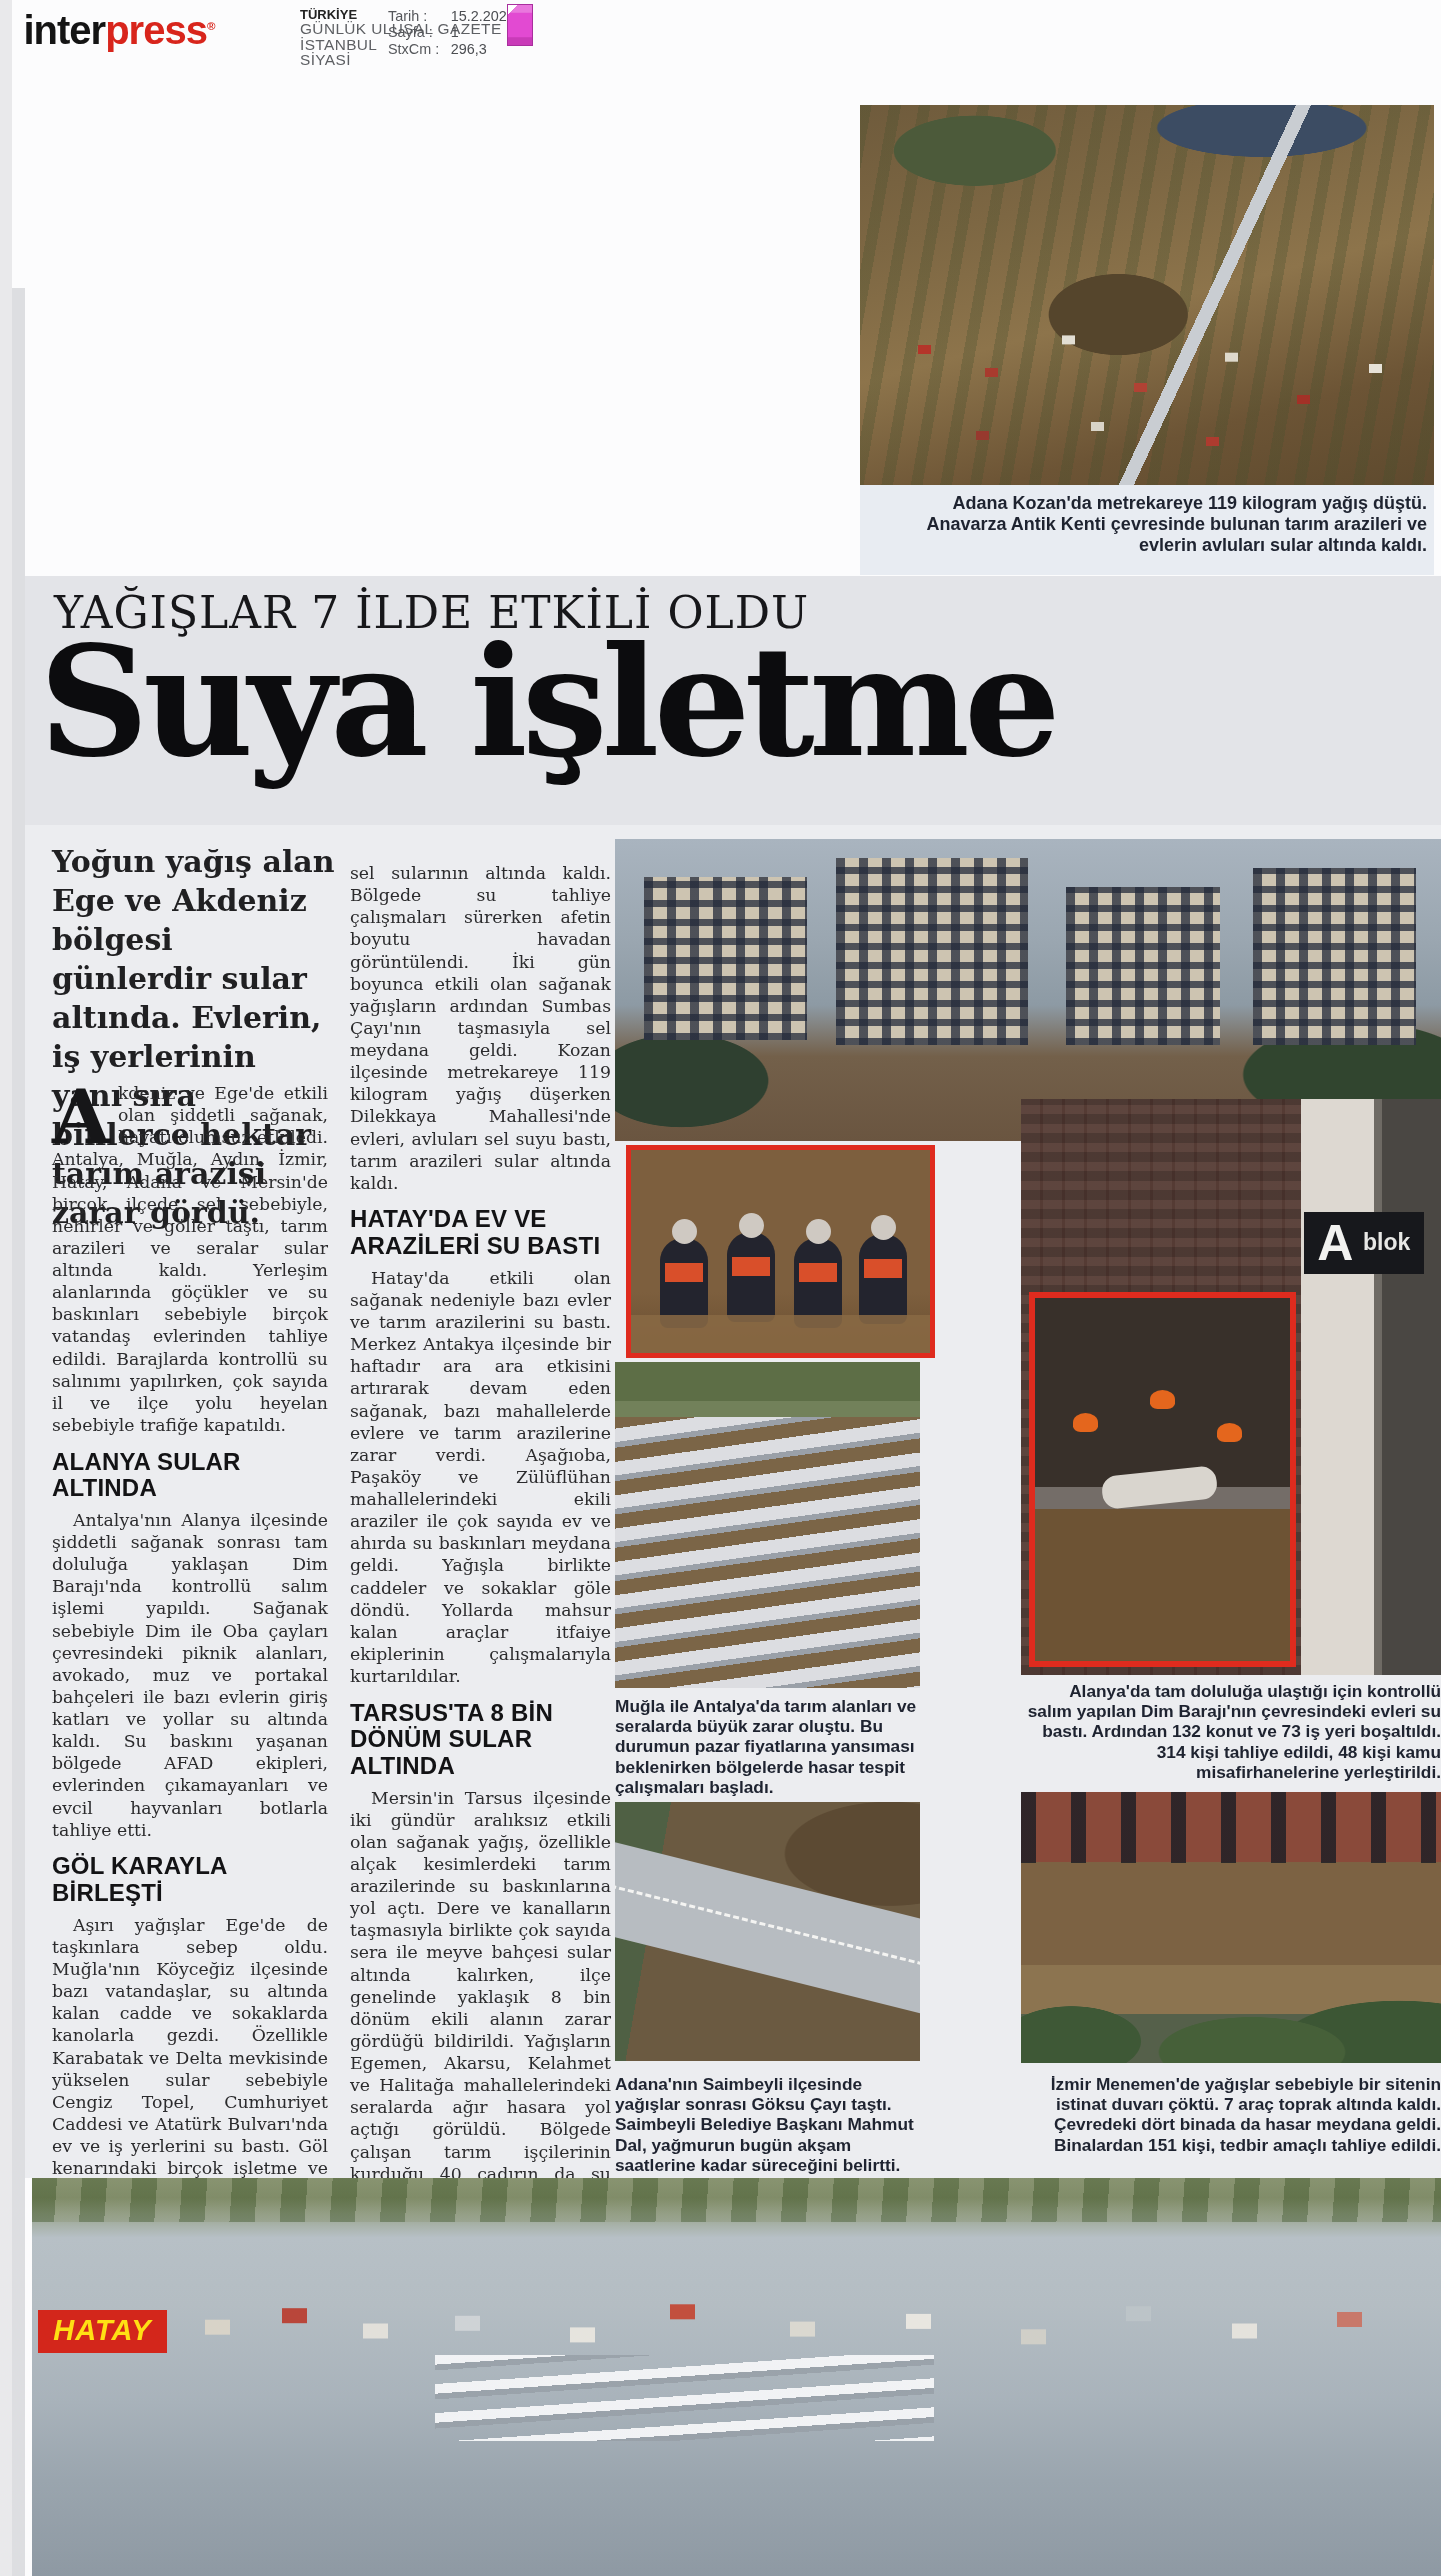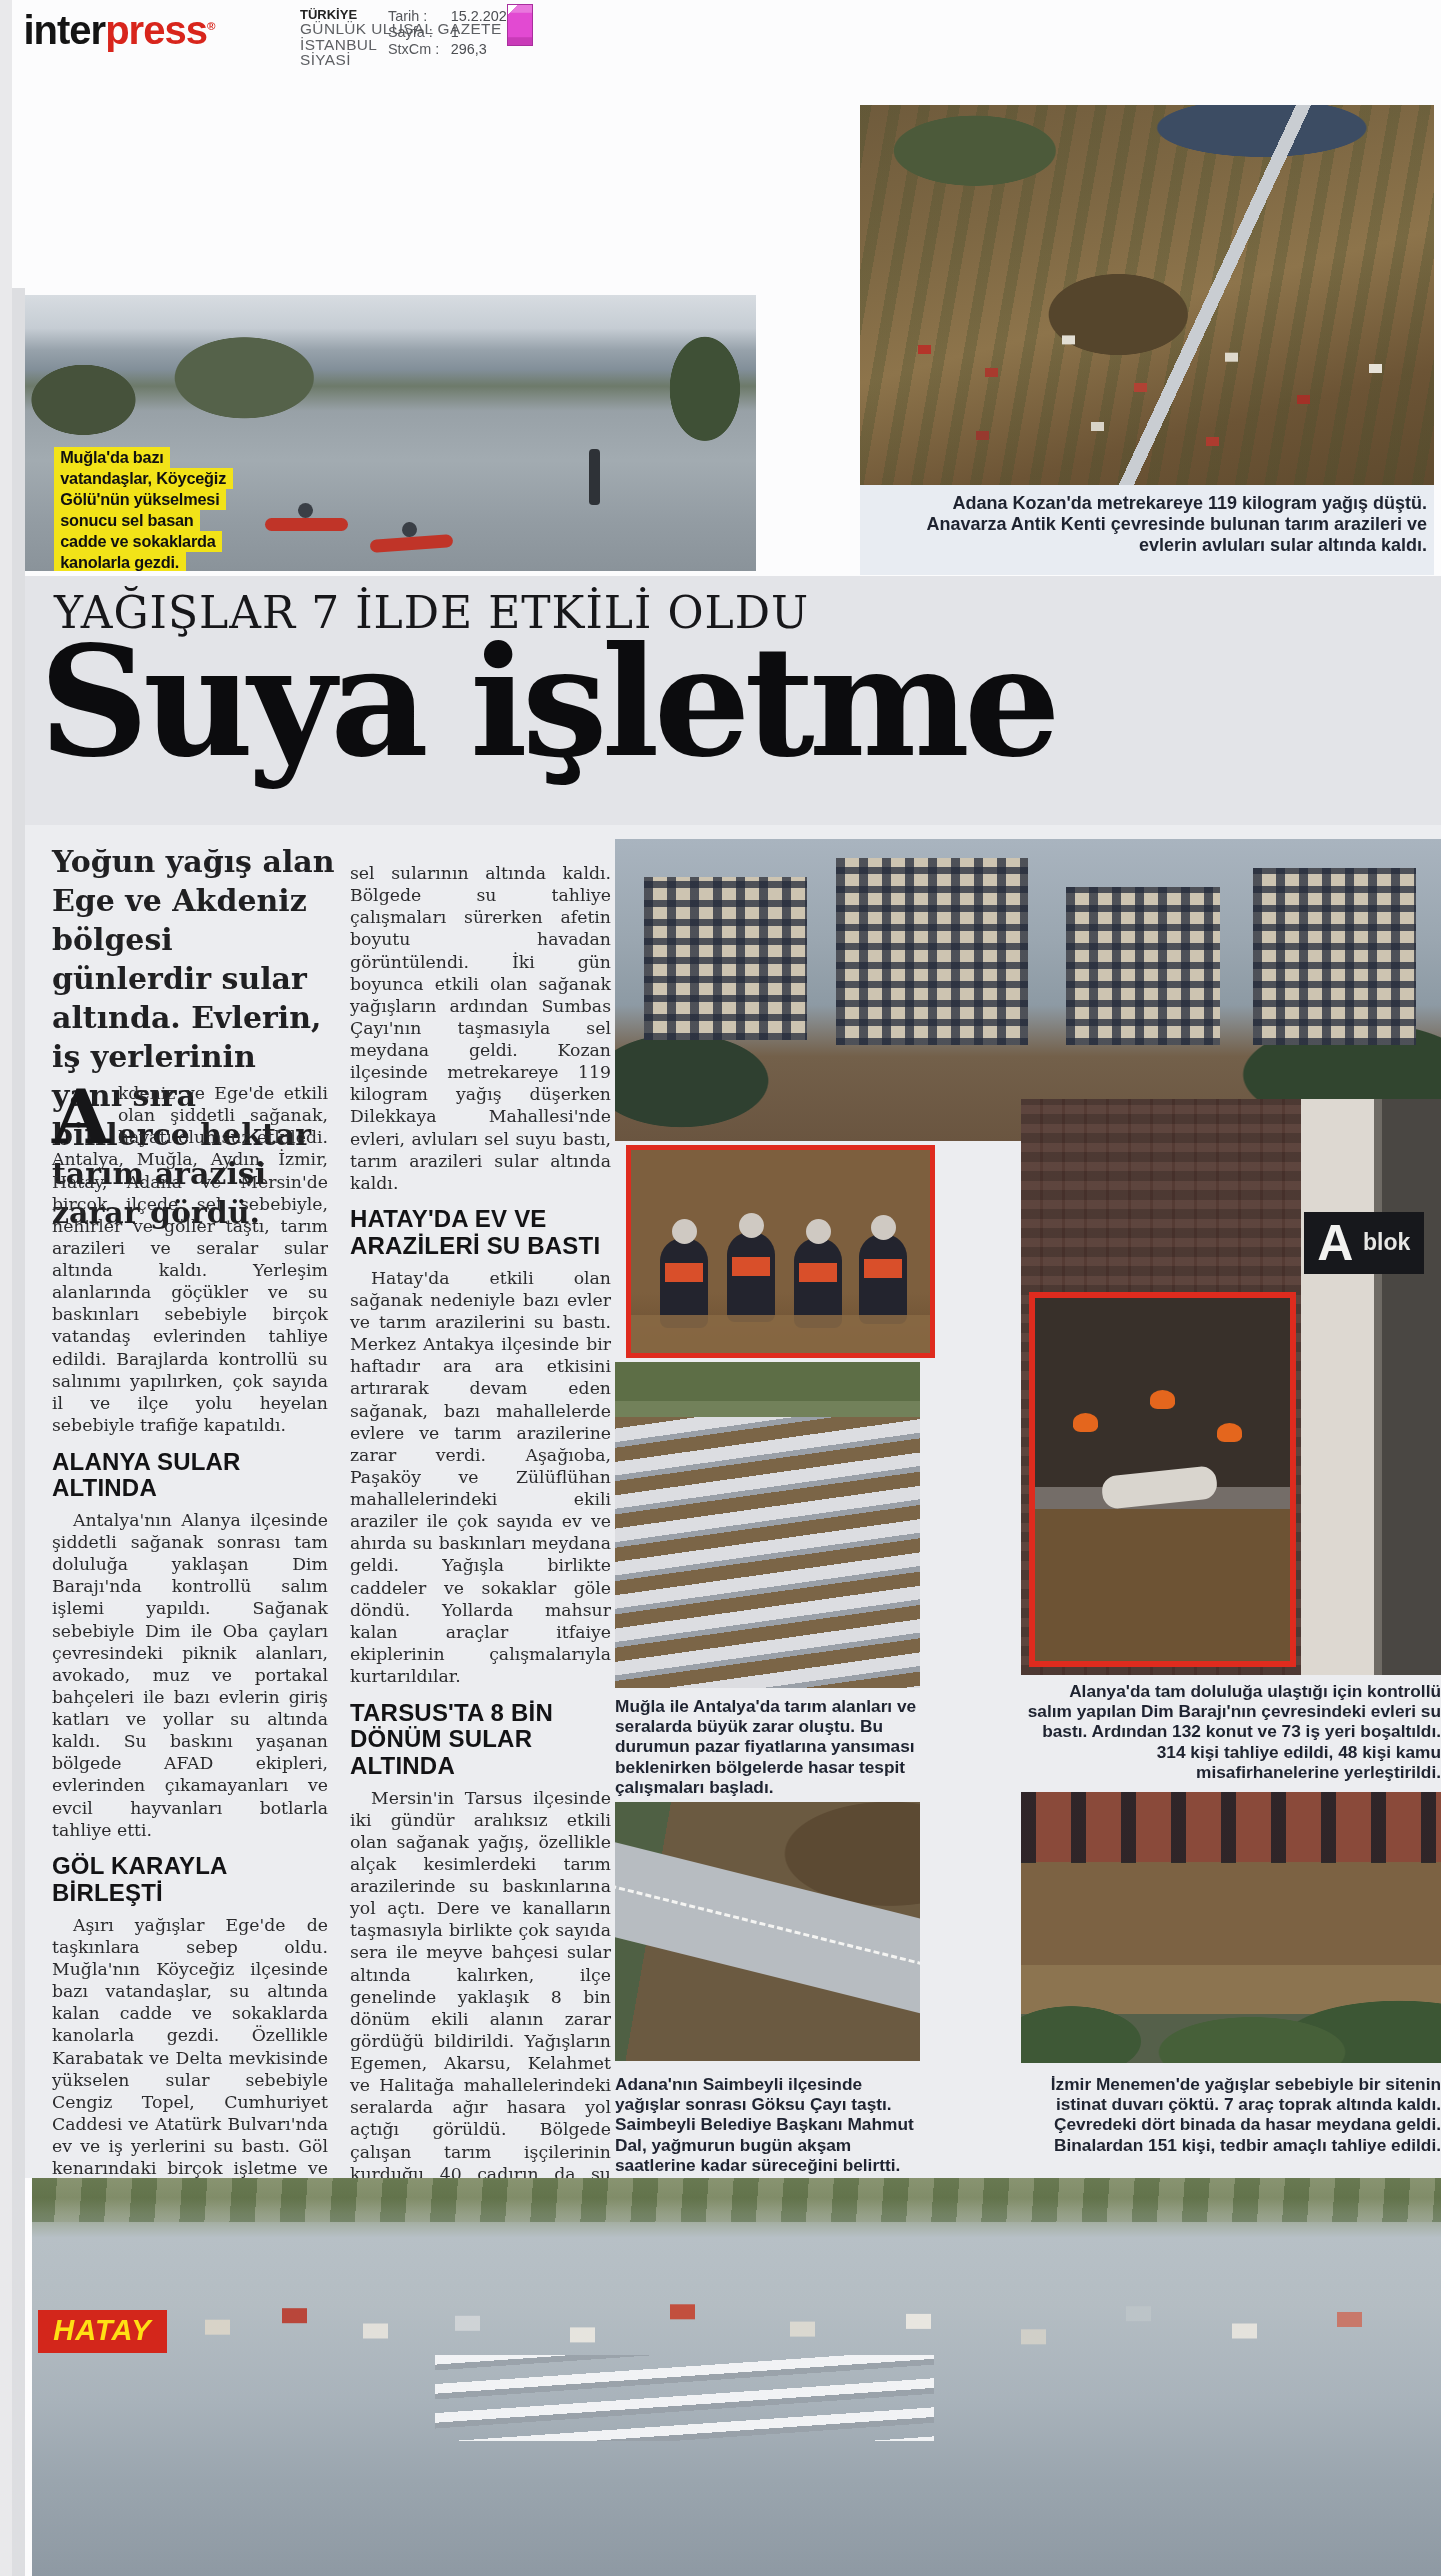--- a/index.html
+++ b/index.html
@@ -157,33 +157,20 @@
     </div>
     <div class="row">
       <span class="lab">StxCm :</span>
       <span class="val">296,3</span>
     </div>
   </div>
   <div class="abs clip-icon"></div>
 
   <div class="abs leftstrip"></div>
 
-  <div class="photo" id="ph-left">
-    <div class="bollard" style="left:564px;top:154px;"></div>
-    <div class="kayak" style="left:240px;top:223px;"></div>
-    <div class="kayak" style="left:345px;top:242px;transform:rotate(-4deg);"></div>
-    <div class="yellow-cap">
-      <span>Muğla'da bazı</span>
-      <span>vatandaşlar, Köyceğiz</span>
-      <span>Gölü'nün yükselmesi</span>
-      <span>sonucu sel basan</span>
-      <span>cadde ve sokaklarda</span>
-      <span>kanolarla gezdi.</span>
-    </div>
-  </div>
 
   <div class="photo" id="ph-topright">
     <div class="roofs"></div>
   </div>
   <div class="abs cap-band"></div>
   <div class="caption cap-right" id="cap-topright">Adana Kozan'da metrekareye 119 kilogram yağış düştü. Anavarza Antik Kenti çevresinde bulunan tarım arazileri ve evlerin avluları sular altında kaldı.</div>
 
   <div class="abs" id="band"></div>
   <div class="abs" id="kicker">YAĞIŞLAR 7 İLDE ETKİLİ OLDU</div>
   <div class="abs" id="title">Suya işletme</div>

